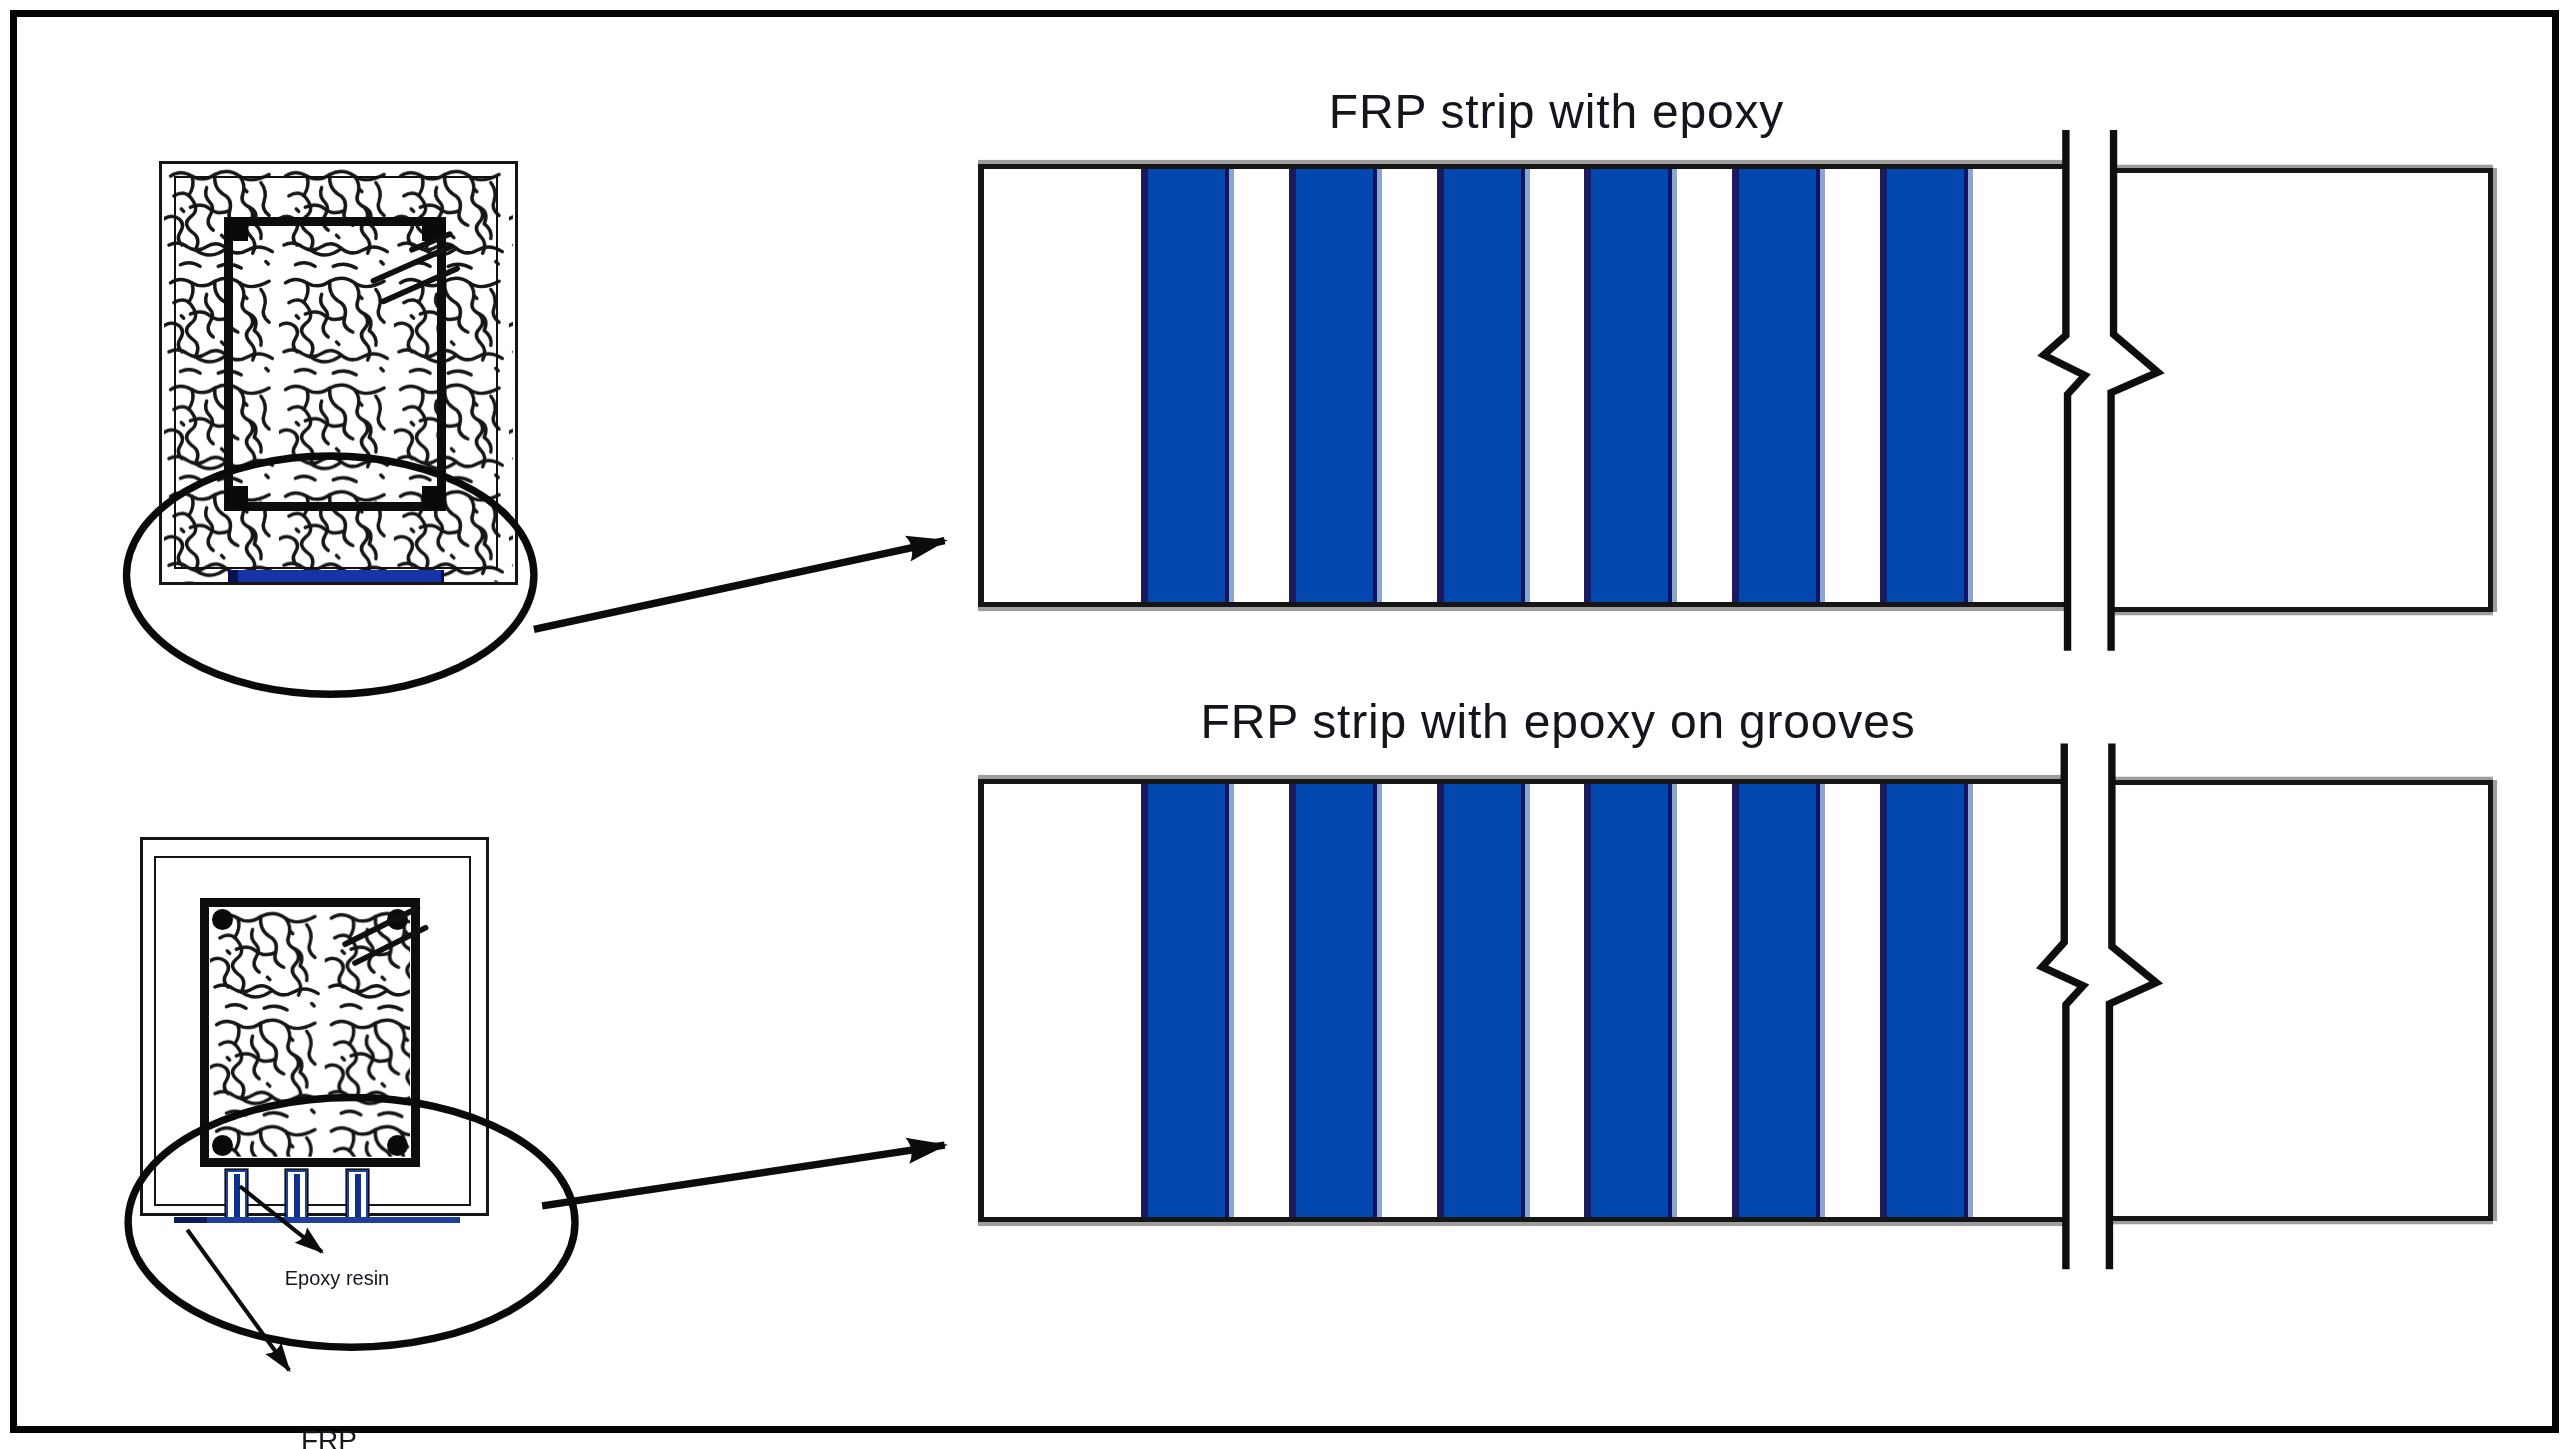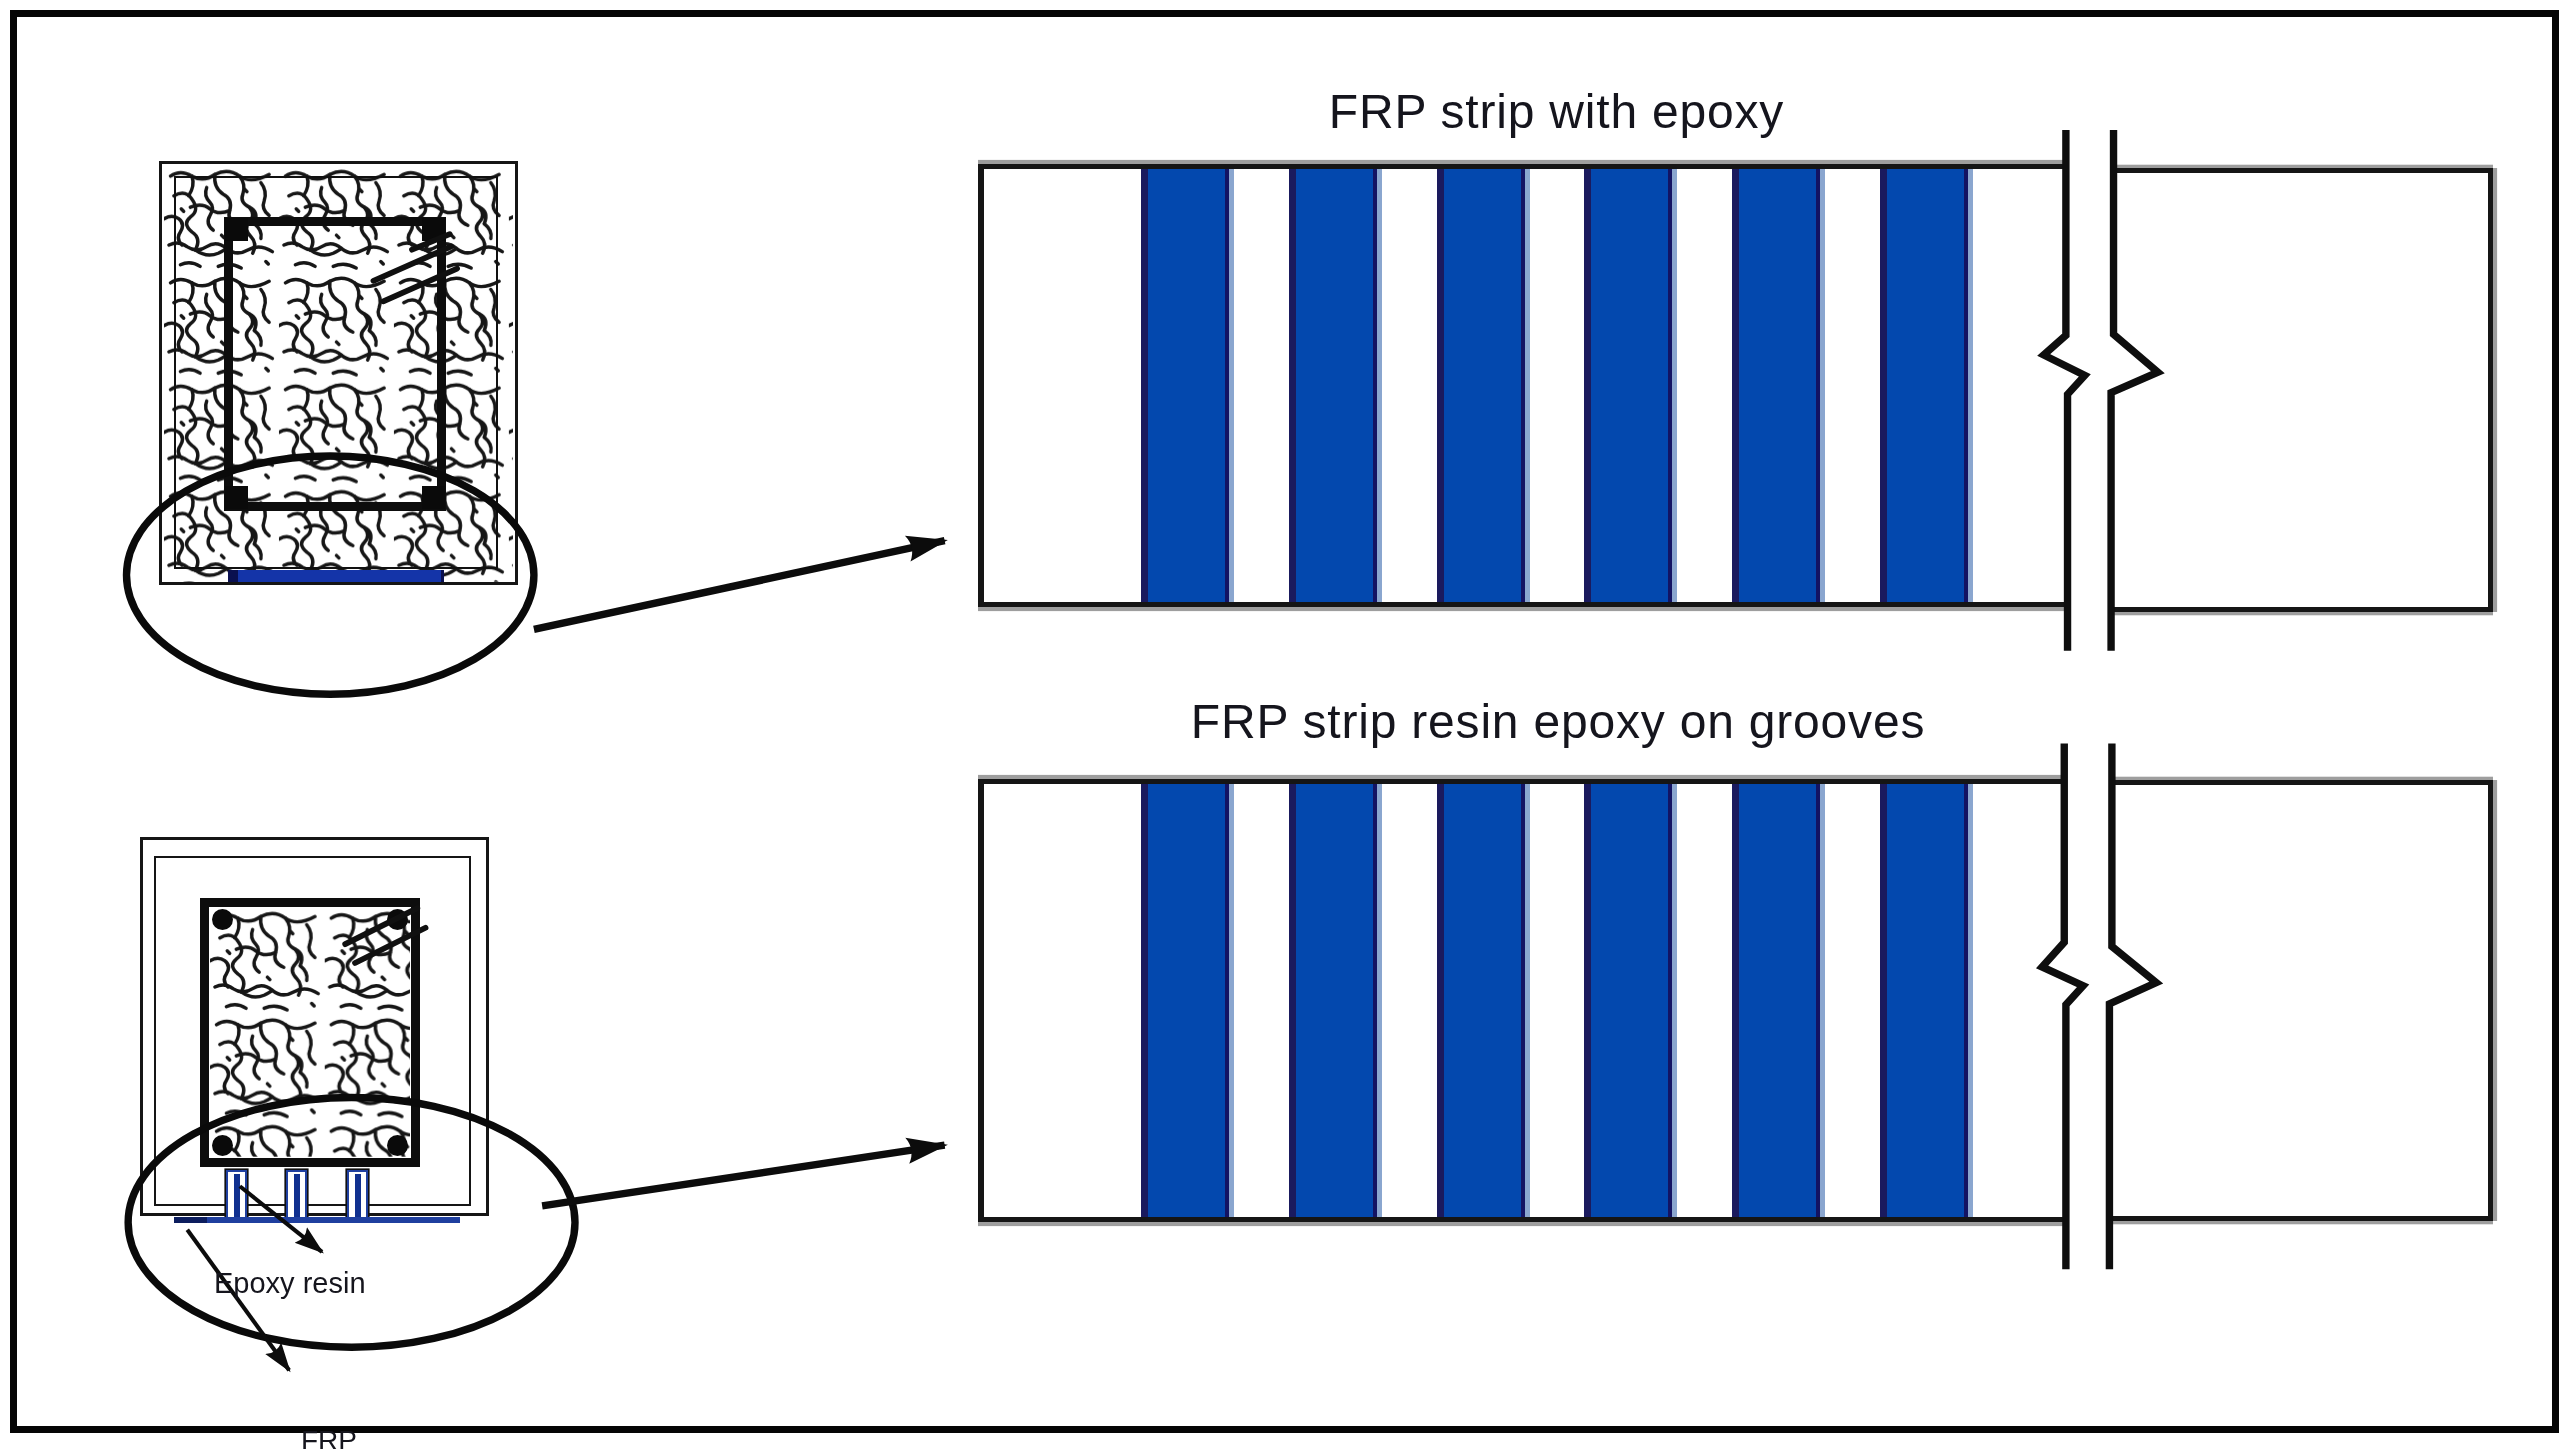--- a/index.html
+++ b/index.html
@@ -54,21 +54,21 @@
   
   .groove{
     top:1170px;width:21.4px;height:51px;box-sizing:border-box;background:#ffffff;
     border:2.5px solid var(--groove);border-bottom:none;box-shadow:0 0 0 1.6px #101010;
   }
   .groove-frp{position:absolute;left:5.8px;top:1.6px;width:5.8px;height:48px;background:#10308f;}
   #epoxy-line{left:174px;top:1217px;width:286px;height:5.8px;background:var(--groove);
     border-left:33px solid #0c1d5e;box-sizing:border-box;}
   
   .small-label{color:var(--text);white-space:nowrap;}
-  #label-epoxy{left:214px;top:1267px;width:246px;text-align:left;font-size:29px;}
+  #label-epoxy{left:214px;top:1267px;width:246px;text-align:center;font-size:20px;}
   #label-frp{left:301px;top:1398px;font-size:28px;margin-top:27px;}
   svg{display:block;}
   .overlay{left:0;top:0;}
 </style>
 </head>
 <body>
 
 <div id="canvas">
 
   <svg width="0" height="0" class="abs" aria-hidden="true">
@@ -158,21 +158,21 @@
   <div class="abs beam" id="beam-top">
       <div class="strip" style="left: 157px;"></div>
       <div class="strip" style="left: 305px;"></div>
       <div class="strip" style="left: 453px;"></div>
       <div class="strip" style="left: 600px;"></div>
       <div class="strip" style="left: 748px;"></div>
       <div class="strip" style="left: 896px;"></div>
     </div>
   <div class="abs beam-cont" id="beam-cont-top"></div>
 
-  <div class="abs beam-title" id="title-bottom">FRP strip resin epoxy on grooves</div>
+  <div class="abs beam-title" id="title-bottom">FRP strip with epoxy on grooves</div>
 
   <div class="abs beam" id="beam-bottom">
       <div class="strip" style="left: 157px;"></div>
       <div class="strip" style="left: 305px;"></div>
       <div class="strip" style="left: 453px;"></div>
       <div class="strip" style="left: 600px;"></div>
       <div class="strip" style="left: 748px;"></div>
       <div class="strip" style="left: 896px;"></div>
     </div>
   <div class="abs beam-cont" id="beam-cont-bottom"></div>

